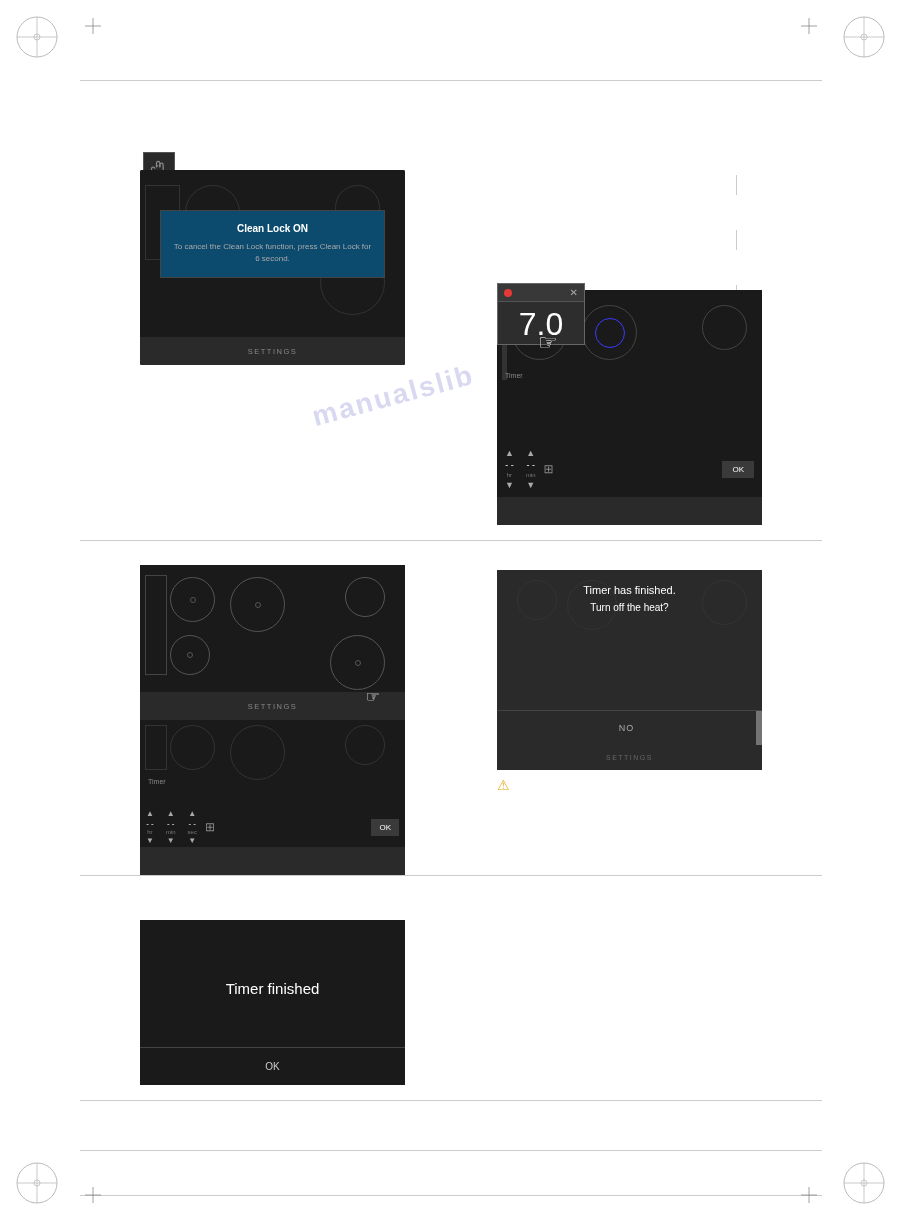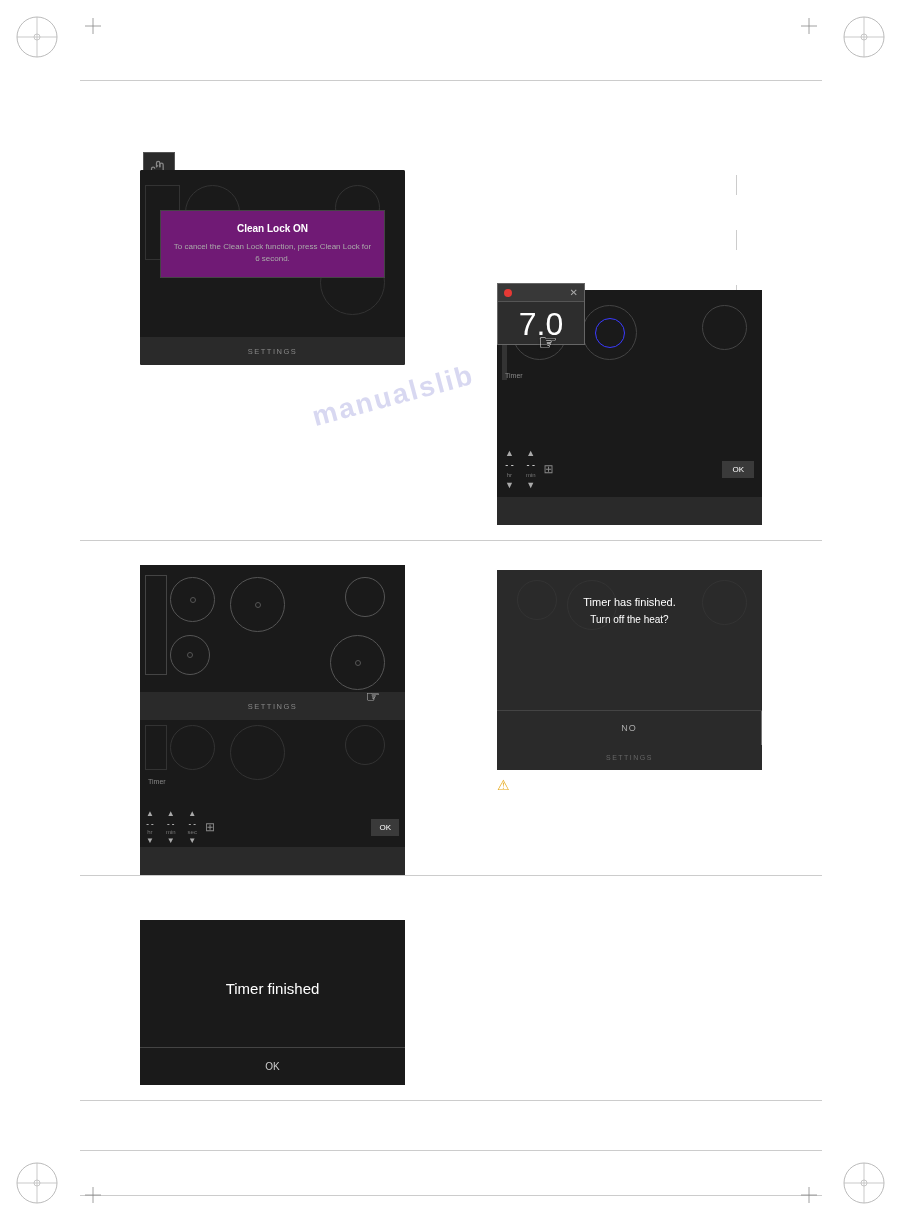--- a/index.html
+++ b/index.html
@@ -136,21 +136,21 @@
 
   <div style="position:absolute;inset:0;background:#1a1a1a;">
 
     <div style="position:absolute;top:15px;left:45px;width:55px;height:55px;border-radius:50%;border:1.5px solid #333;"></div>
     <div style="position:absolute;top:15px;right:25px;width:45px;height:45px;border-radius:50%;border:1.5px solid #333;"></div>
     <div style="position:absolute;top:80px;right:20px;width:65px;height:65px;border-radius:50%;border:1.5px solid #333;"></div>
 
     <div style="position:absolute;top:15px;left:5px;width:35px;height:75px;border:1px solid #333;"></div>
   </div>
 
-  <div style="position:absolute;top:40px;left:20px;right:20px;background:#701a75;border:1px solid #444;padding:12px;text-align:center;">
+  <div style="position:absolute;top:40px;left:20px;right:20px;background:#0c4a6e;border:1px solid #444;padding:12px;text-align:center;">
     <div style="color:#ffffff;font-size:10px;font-weight:bold;margin-bottom:7px;">Clean Lock ON</div>
     <div style="color:#aaaaaa;font-size:8px;line-height:1.5;">To cancel the Clean Lock function, press Clean Lock for 6 second.</div>
   </div>
 
   <div class="settings-bar">
     <span style="color:#888;font-size:7.5px;letter-spacing:1.5px;">SETTINGS</span>
   </div>
 </div>
 
 <div style="position:absolute;top:290px;left:497px;width:265px;height:235px;background:#1a1a1a;">
@@ -277,27 +277,27 @@
 </div>
 
 <div style="position:absolute;top:570px;left:497px;width:265px;height:175px;background:#2a2a2a;">
 
   <div style="position:absolute;inset:0;opacity:0.15;">
     <div style="position:absolute;top:10px;left:20px;width:40px;height:40px;border-radius:50%;border:1px solid #666;"></div>
     <div style="position:absolute;top:10px;left:70px;width:50px;height:50px;border-radius:50%;border:1px solid #666;"></div>
     <div style="position:absolute;top:10px;right:15px;width:45px;height:45px;border-radius:50%;border:1px solid #666;"></div>
   </div>
 
-  <div style="padding:24px 20px 15px;text-align:center;">
+  <div style="padding:12px 20px 15px;text-align:center;">
     <div style="color:#ffffff;font-size:11px;line-height:1.6;">Timer has finished.</div>
     <div style="color:#ffffff;font-size:10px;line-height:1.6;">Turn off the heat?</div>
   </div>
 
   <div style="display:flex;border-top:1px solid #444;position:absolute;bottom:0;left:0;right:0;height:35px;">
-    <div style="flex:1;display:flex;align-items:center;justify-content:center;cursor:pointer;border-right:1px solid #737373;">
+    <div style="flex:1;display:flex;align-items:center;justify-content:center;cursor:pointer;border-right:6px solid #737373;">
       <span style="color:#aaaaaa;font-size:9px;letter-spacing:1px;">NO</span>
     </div>
   </div>
 </div>
 
 <div style="position:absolute;top:745px;left:497px;width:265px;height:25px;background:#2a2a2a;display:flex;align-items:center;justify-content:center;">
   <span style="color:#666;font-size:7px;letter-spacing:1.5px;">SETTINGS</span>
 </div>
 
 <div style="position:absolute;top:775px;left:497px;display:flex;align-items:flex-start;gap:8px;max-width:260px;">

